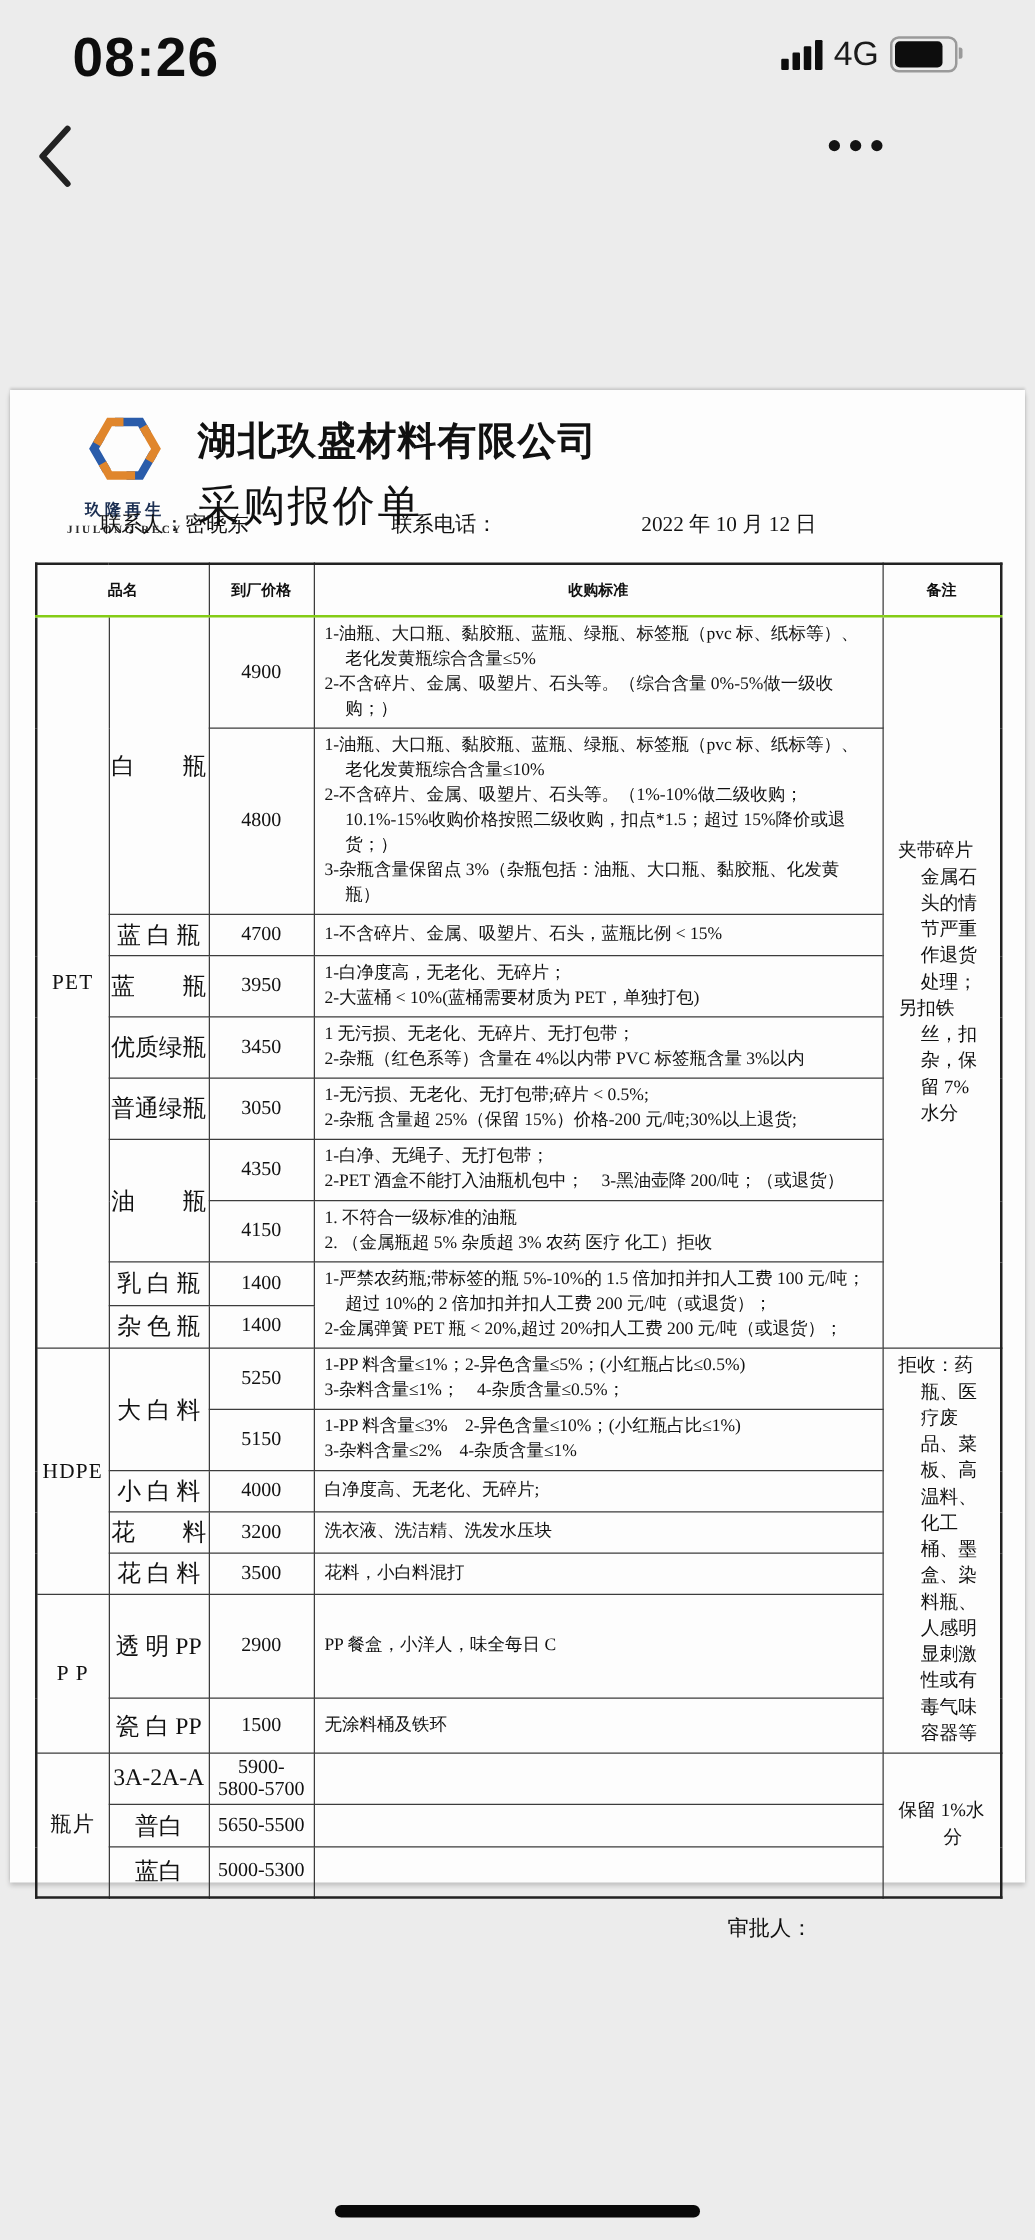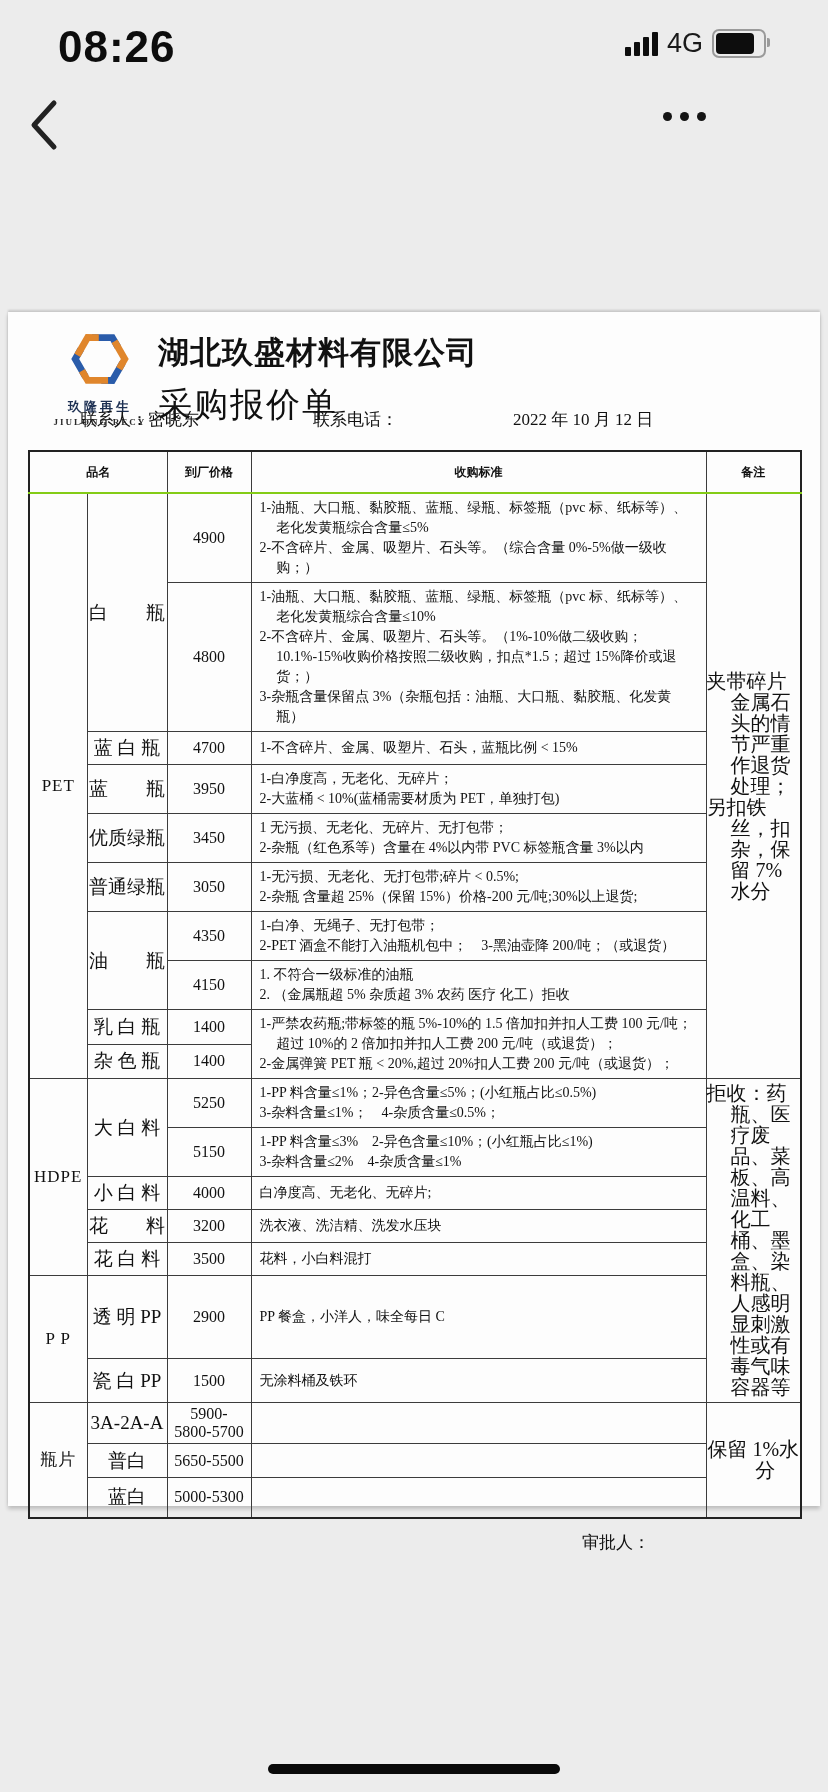--- a/index.html
+++ b/index.html
@@ -45,21 +45,21 @@
   .doc-body{position:absolute;top:138px;left:20px;width:772px;}
   table.quote{border-collapse:collapse;width:772px;border:2px solid #222;table-layout:fixed;}
   table.quote th,table.quote td{border:1px solid #3c3c3c;}
   table.quote th{font-family:Liberation Sans, sans-serif;font-size:12px;
                  font-weight:700;height:38px;border-bottom:2px solid #84cc16;}
   td.cat{text-align:center;font-size:17px;letter-spacing:1px;}
   td.sub{text-align:center;font-size:19px;height:30px;}
   td.price{text-align:center;font-size:16px;overflow-wrap:break-word;padding:2px 6px;}
   td.std{font-size:14px;line-height:20px;padding:4px 8px;vertical-align:middle;}
   .std-line{padding-left:1.2em;text-indent:-1.2em;}
-  td.remark{font-size:20px;line-height:21px;padding:4px 0;text-align:left;vertical-align:middle;}
+  td.remark{font-size:15px;line-height:21px;padding:4px 12px;text-align:left;vertical-align:middle;}
   td.remark.center{text-align:center;}
   .approver{margin-top:12px;width:772px;text-align:right;padding-right:150px;
             box-sizing:border-box;font-size:17px;}
 
   
   .home-indicator{position:absolute;left:268px;top:1764px;width:292px;height:10px;
                   border-radius:6px;background:#090909;}
 </style>
 </head>
 <body>

